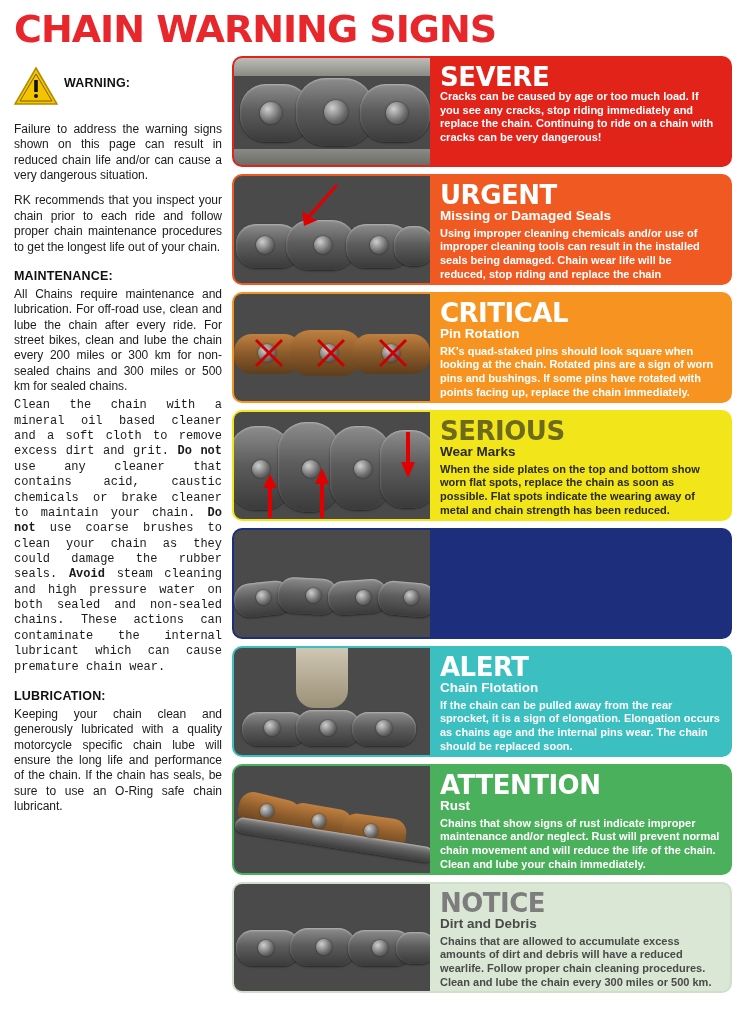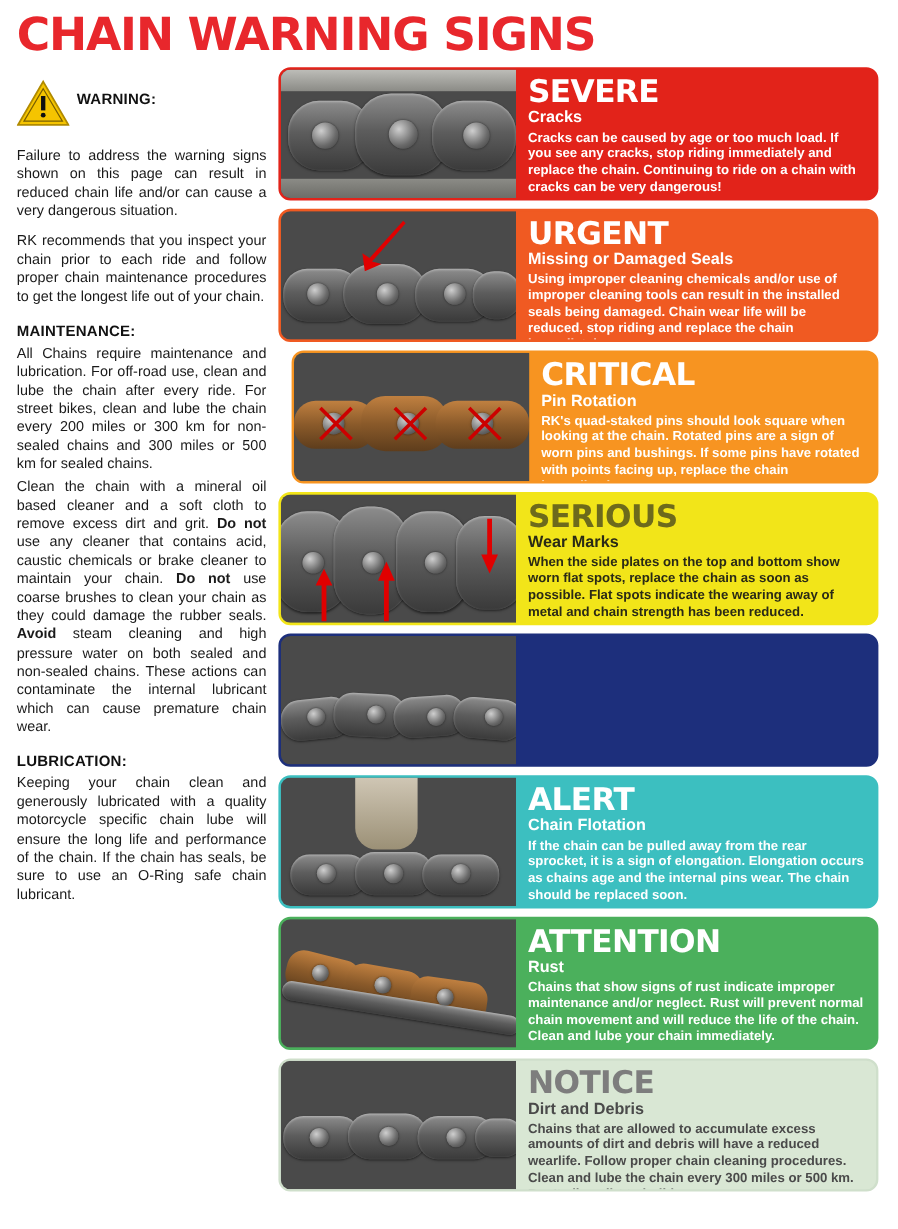--- a/index.html
+++ b/index.html
@@ -109,21 +109,21 @@
   }
   .card .bodytext {
     font-size: 11px;
     line-height: 1.24;
     font-weight: bold;
   }
 
   
   .c-severe   { background: #e2231a; border-color: #e2231a; }
   .c-urgent   { background: #f05a22; border-color: #f05a22; }
-  .c-critical { background: #f79421; border-color: #f79421; margin-left: 11px; }
+  .c-critical { background: #f79421; border-color: #f79421; }
   .c-serious  { background: #f2e519; border-color: #f2e519; }
   .c-caution  { background: #1d2f7c; border-color: #1d2f7c; }
   .c-alert    { background: #3cbfc0; border-color: #3cbfc0; }
   .c-attention{ background: #4bb05c; border-color: #4bb05c; }
   .c-notice   { background: #d9e7d4; border-color: #cfdfcb; }
 
   .c-serious .h1 { color: #6d6a1c; }
   .c-serious .h2, .c-serious .bodytext { color: #2a2a16; }
   .c-notice .h1 { color: #7d7d7d; }
   .c-notice .h2, .c-notice .bodytext { color: #4a4a4a; }
@@ -183,21 +183,21 @@
         </div>
         <div class="warn-label">WARNING:</div>
       </div>
 
       <div class="para indent-first">Failure to address the warning signs shown on this page can result in reduced chain life and/or can cause a very dangerous situation.</div>
       <div class="para" style="margin-top:10px;">RK recommends that you inspect your chain prior to each ride and follow proper chain maintenance procedures to get the longest life out of your chain.</div>
 
       <div class="sec-head">MAINTENANCE:</div>
       <div class="para">All Chains require maintenance and lubrication. For off-road use, clean and lube the chain after every ride. For street bikes, clean and lube the chain every 200 miles or 300 km for non-sealed chains and 300 miles or 500 km for sealed chains.</div>
 
-      <div class="para" style="">
+      <div class="para" style="font-family:Liberation Mono, monospace;">
         <span>Clean the chain with a mineral oil based cleaner and a soft cloth to remove excess dirt and grit. </span><b>Do not</b><span> use any cleaner that contains acid, caustic chemicals or brake cleaner to maintain your chain. </span><b>Do not</b><span> use coarse brushes to clean your chain as they could damage the rubber seals. </span><b>Avoid</b><span> steam cleaning and high pressure water on both sealed and non-sealed chains. These actions can contaminate the internal lubricant which can cause premature chain wear.</span>
       </div>
 
       <div class="sec-head">LUBRICATION:</div>
       <div class="para">Keeping your chain clean and generously lubricated with a quality motorcycle specific chain lube will ensure the long life and performance of the chain. If the chain has seals, be sure to use an O-Ring safe chain lubricant.</div>
     </div>
 
     <div class="right-col">
 
       <div class="card c-severe">
@@ -208,21 +208,20 @@
             <div class="plate" style="left:126px;top:26px; width:70px; height:58px; border-radius:26px;"></div>
             <div class="pin" style="left:26px; top:44px; width:22px; height:22px;"></div>
             <div class="pin" style="left:90px; top:42px; width:24px; height:24px;"></div>
             <div class="pin" style="left:152px;top:44px; width:22px; height:22px;"></div>
             <div style="position:absolute;left:0;top:0;width:196px;height:18px;background:linear-gradient(180deg,#bdbdb8,#8b8b86);"></div>
             <div style="position:absolute;left:0;bottom:0;width:196px;height:16px;background:linear-gradient(0deg,#6d6d68,#8b8b86);"></div>
           </div>
         </div>
         <div class="txt">
           <div class="h1">SEVERE</div>
-          <div class="h2">Cracks</div>
           <div class="bodytext">Cracks can be caused by age or too much load. If you see any cracks, stop riding immediately and replace the chain. Continuing to ride on a chain with cracks can be very dangerous!</div>
         </div>
       </div>
 
       <div class="card c-urgent">
         <div class="photo photo-urgent">
           <div class="chain-bg">
             <div class="plate" style="left:2px;  top:48px; width:64px; height:44px; border-radius:20px;"></div>
             <div class="plate" style="left:52px; top:44px; width:70px; height:50px; border-radius:24px;"></div>
             <div class="plate" style="left:112px;top:48px; width:64px; height:44px; border-radius:20px;"></div>

